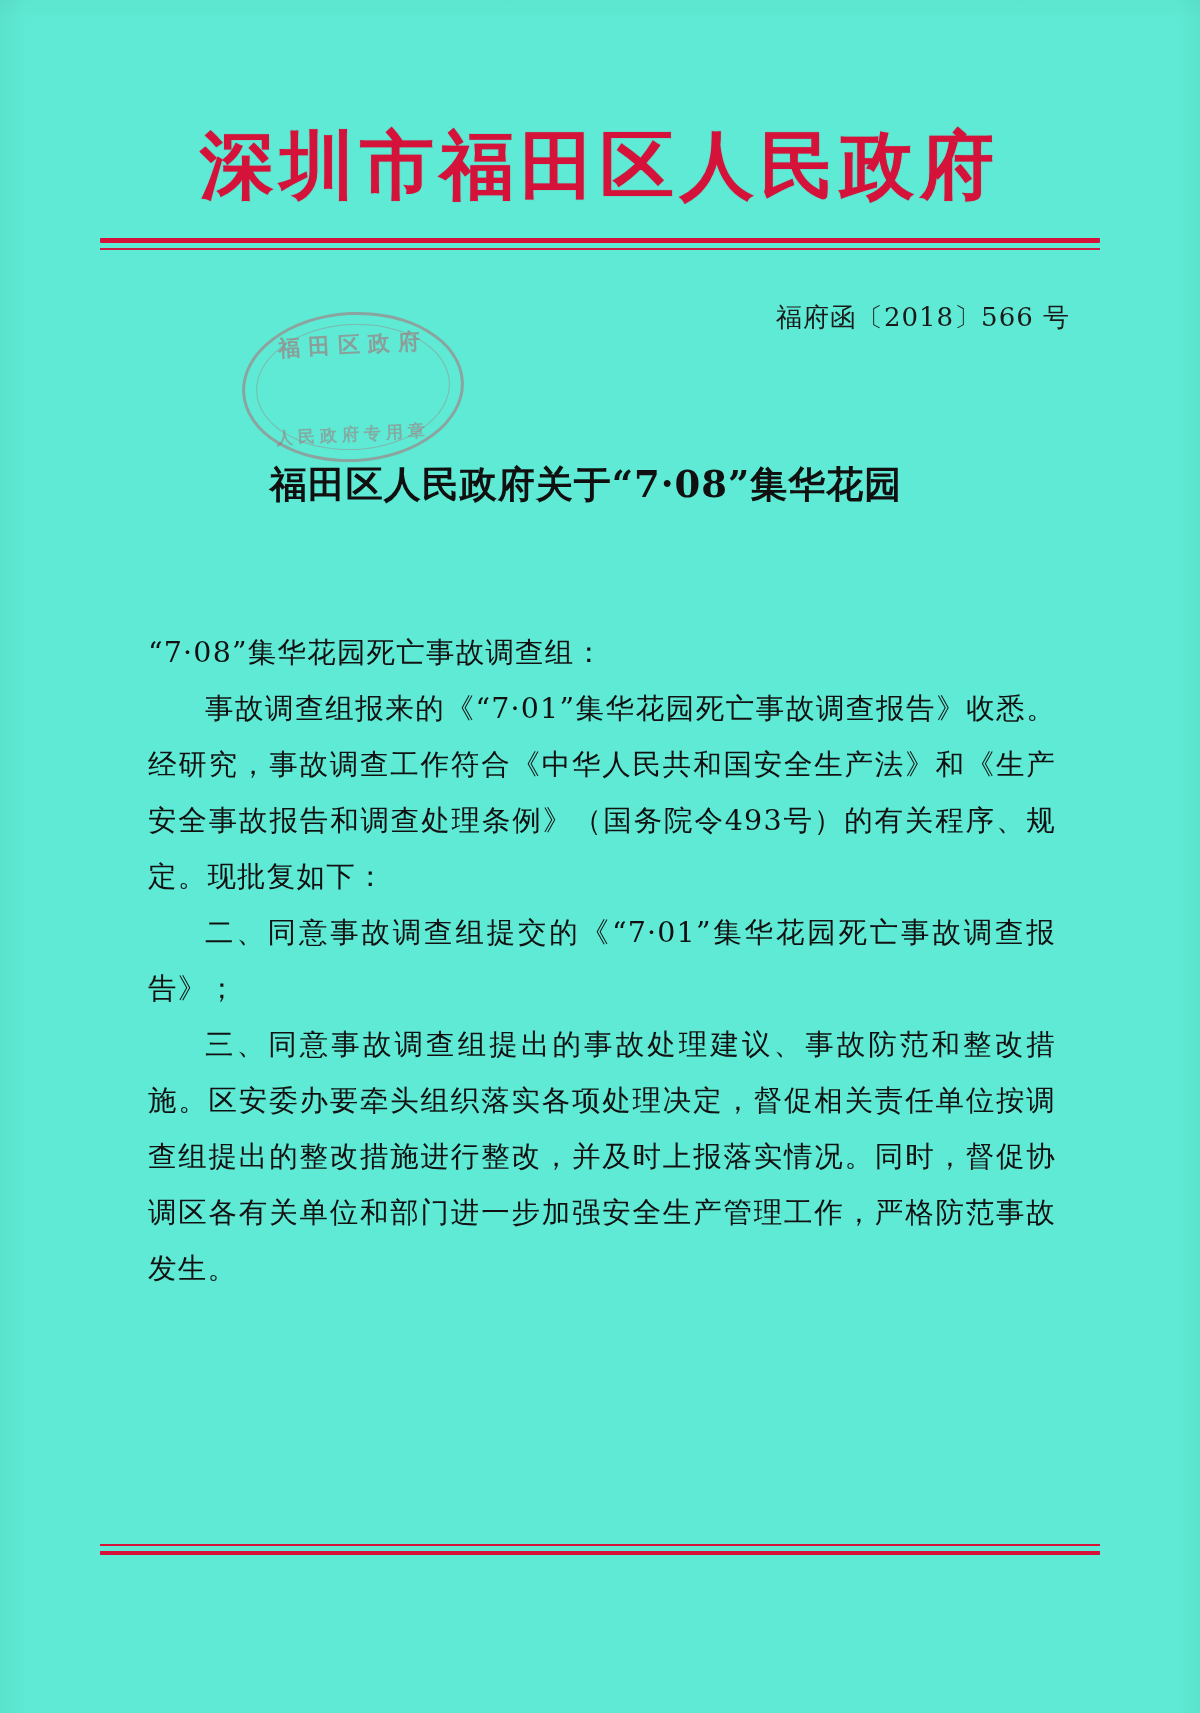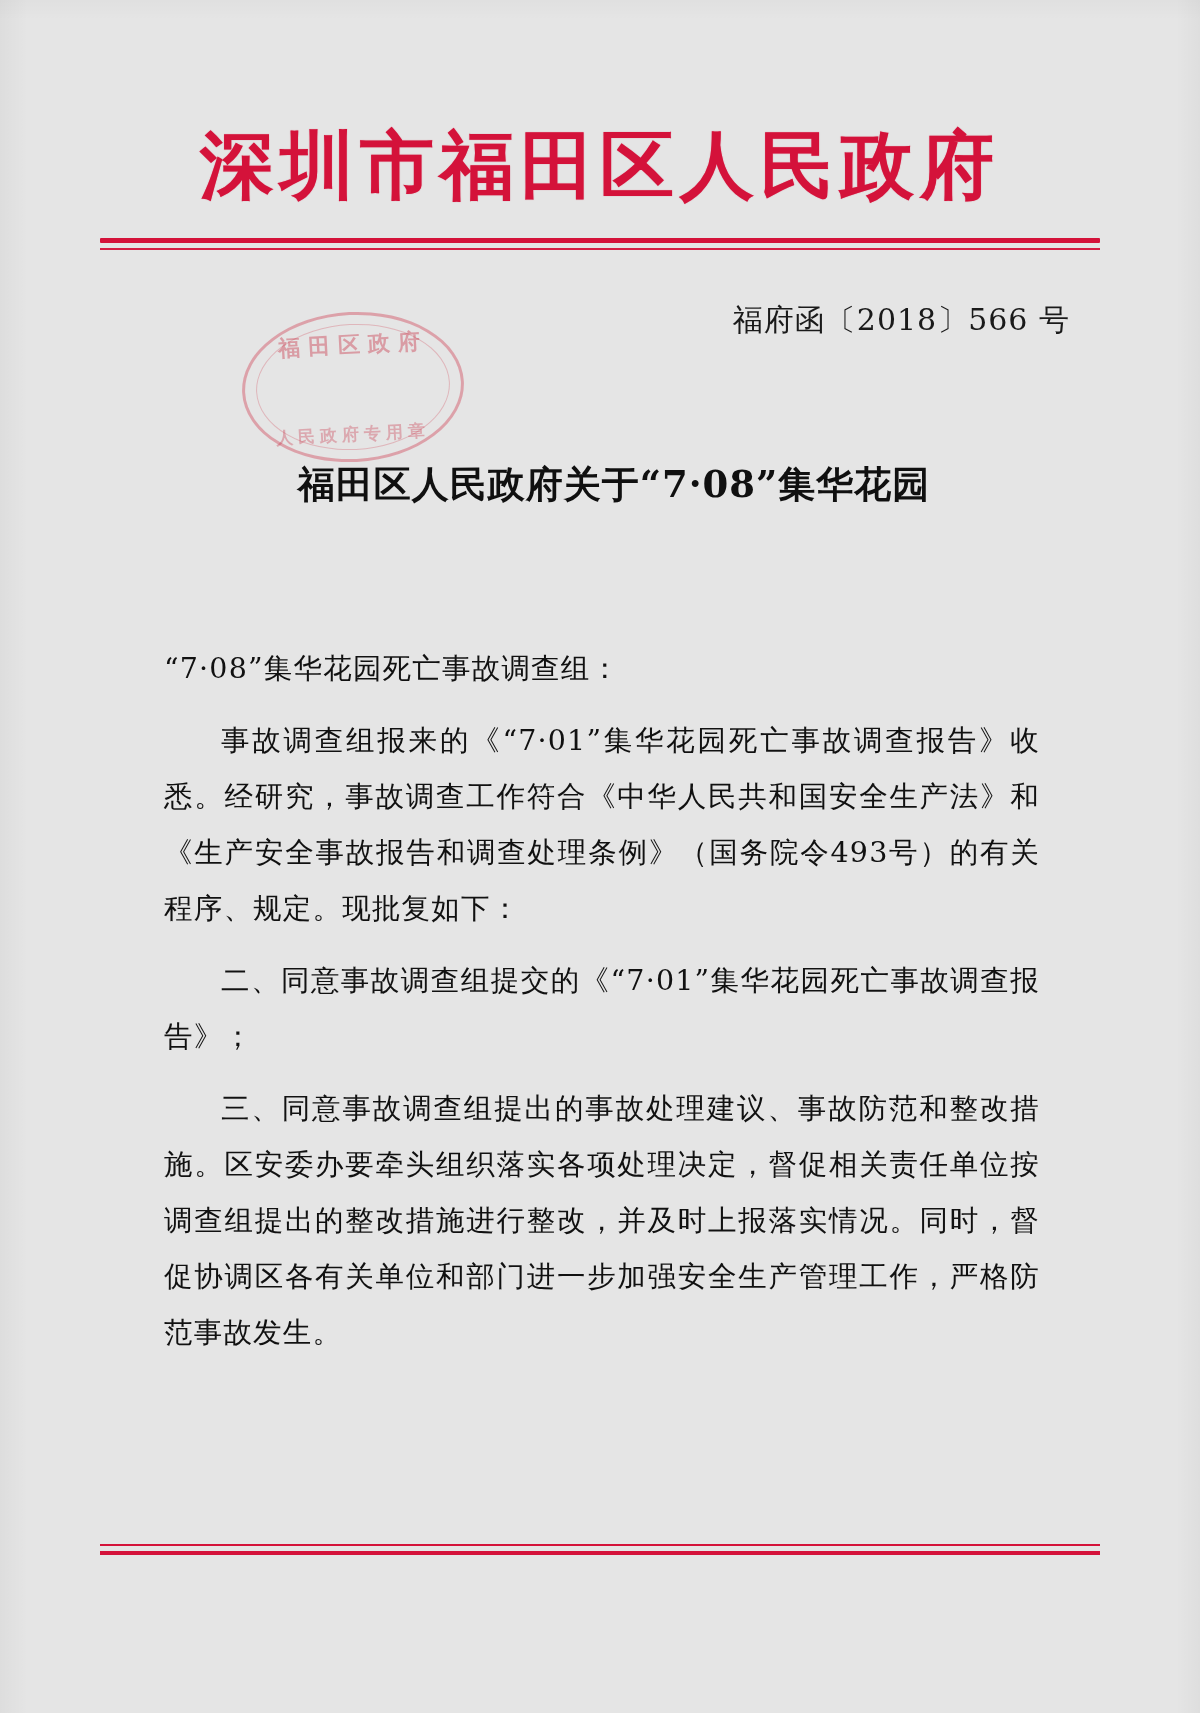--- a/index.html
+++ b/index.html
@@ -11,21 +11,21 @@
     width: 1200px;
     height: 1713px;
     position: relative;
     font-family: "DejaVu Serif", "Liberation Serif", serif;
     overflow: hidden;
   }
 
   .page {
     position: absolute;
     inset: 0;
-    background: #e5e5e5;
+    background: #5eead4;
   }
 
   
   .page::before {
     content: "";
     position: absolute;
     inset: 0;
     background:
       linear-gradient(to right, rgba(0,0,0,0.035) 0px, rgba(0,0,0,0) 28px),
       linear-gradient(to left, rgba(0,0,0,0.03) 0px, rgba(0,0,0,0) 24px),
@@ -68,21 +68,21 @@
     background: #d4123a;
     margin-top: 5px;
     opacity: 0.95;
   }
 
   
   .doc-number {
     position: absolute;
     top: 300px;
     right: 130px;
-    font-size: 30px;
+    font-size: 26px;
     letter-spacing: 1px;
     color: #1a1a1a;
     font-family: "DejaVu Serif", "Liberation Serif", serif;
   }
 
   
   .seal {
     position: absolute;
     left: 242px;
     top: 312px;
@@ -118,21 +118,21 @@
     bottom: 16px;
     font-size: 17px;
     letter-spacing: 5px;
     color: rgba(200, 55, 75, 0.35);
   }
 
   
   .doc-title {
     position: absolute;
     top: 452px;
-    left: 164px;
+    left: 136px;
     width: 900px;
     text-align: center;
     font-size: 37px;
     font-weight: bold;
     line-height: 64px;
     color: #101010;
     letter-spacing: 1px;
     font-family: "DejaVu Serif", "Liberation Serif", serif;
   }
   .doc-title .line { display: block; }
@@ -144,21 +144,21 @@
     left: 148px;
     width: 908px;
     font-size: 28.5px;
     line-height: 56px;
     color: #111111;
     letter-spacing: 1.2px;
     text-align: justify;
     font-family: "DejaVu Serif", "Liberation Serif", serif;
   }
   .body-text p {
-    margin: 16px;
+    margin: 0;
   }
   .body-text p.indent {
     text-indent: 2em;
   }
 
   
   .footer-rule-group {
     position: absolute;
     left: 100px;
     right: 100px;

